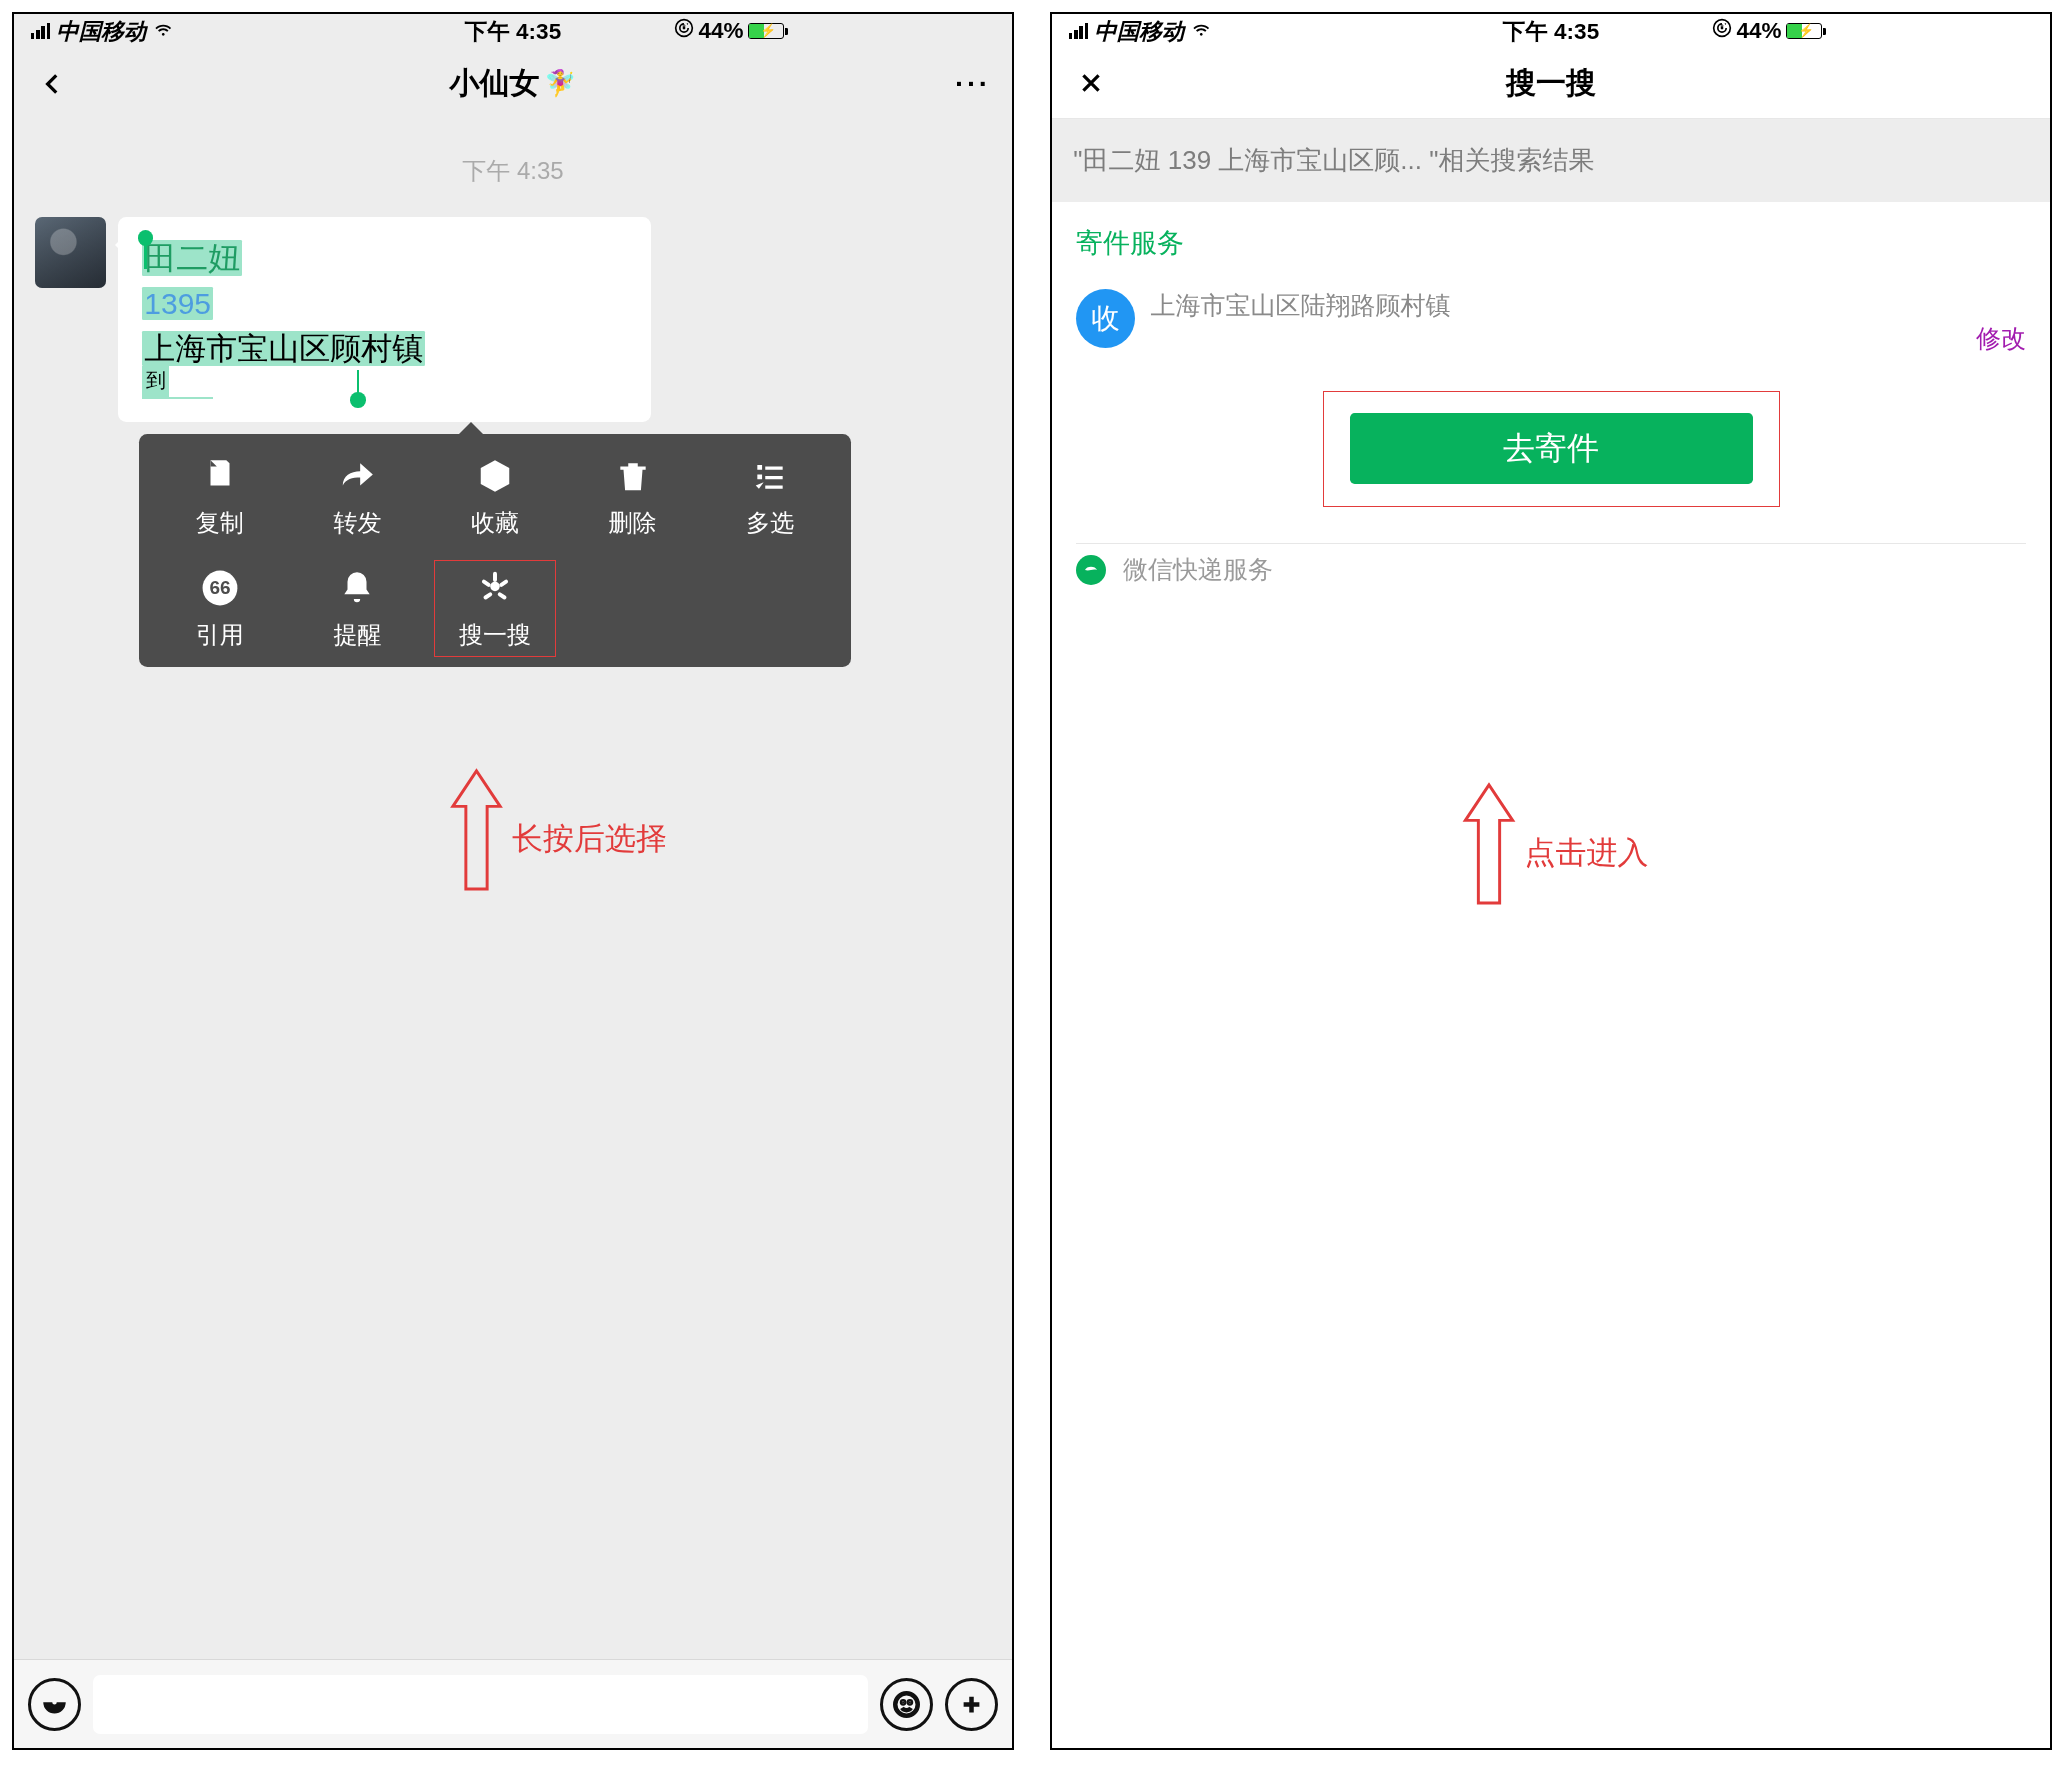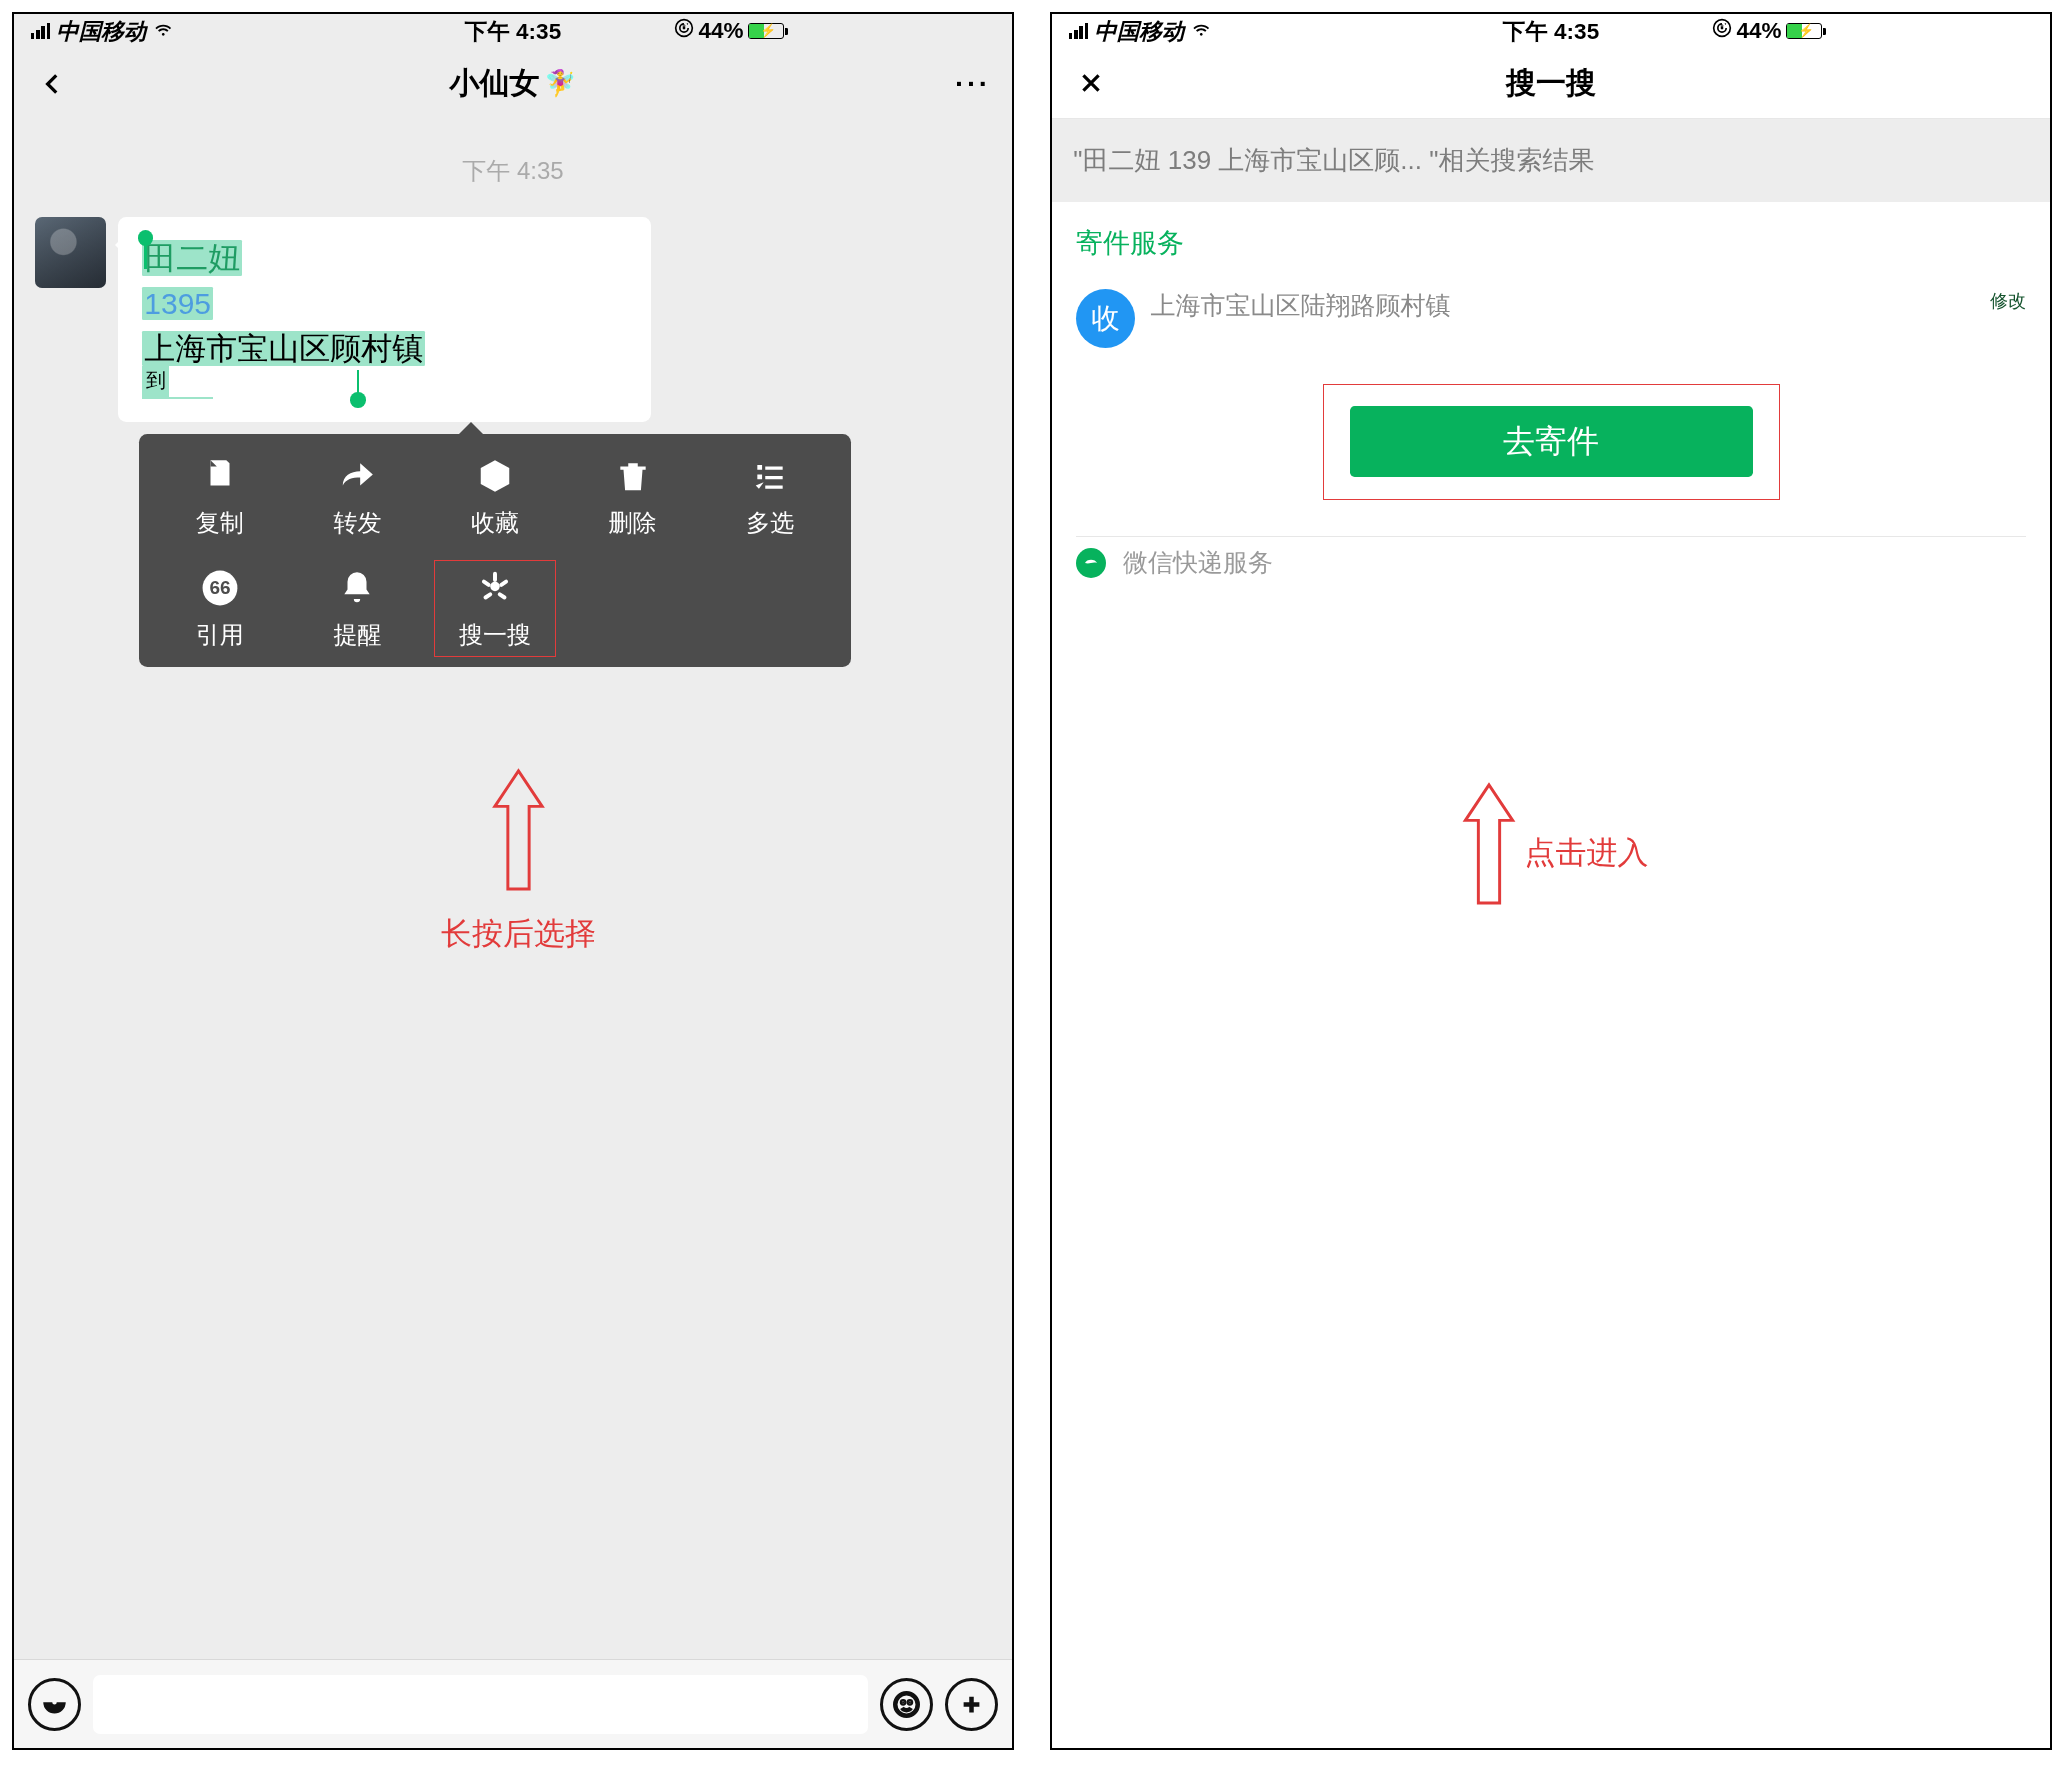--- a/index.html
+++ b/index.html
@@ -141,21 +141,21 @@
   }
   .ctx-item svg { width:38px; height:38px; fill:#fff; }
   .ctx-item.boxed { position:relative; }
   .ctx-item.boxed::after{
     content:""; position:absolute; left:8.3px; right:8.3px; top:-8.3px; bottom:-6px;
     border:1.8px solid #e23b3b;
   }
 
   
   .anno-arrow {
-    position:absolute; display:flex; flex-direction:column; align-items:center;
+    position:absolute; display:flex; align-items:center;
   }
   .anno-arrow .arrow-shape { stroke:#e23b3b; fill:none; stroke-width:5; }
   .anno-label { color:#e23b3b; font-size:31px; margin-top:18px; font-weight:400;}
 
   
   .input-bar {
     height:89px; background:#f6f6f6; border-top:0.6px solid #d9d9d9;
     display:flex; align-items:center; padding:0 14.2px; gap:12px;
   }
   .round-btn {
@@ -182,21 +182,21 @@
     display:flex; align-items:flex-start; padding: 12px 24px 6px; gap:15.4px;
   }
   .circ-badge {
     width:59px; height:59px; border-radius:50%; background:#2196f3;
     color:#fff; display:flex; align-items:center; justify-content:center;
     font-size:28.5px; flex-shrink:0;
   }
   .contact-main { flex:1; }
   .contact-name { font-size:30px; color:#000; margin-bottom:6px;}
   .contact-addr { font-size:25px; color:#8a8a8a; }
-  .edit-link { color:#14532d; font-size:18px; }
+  .edit-link { color:#a21caf; font-size:25px;margin-top:33px; }
 
   .ship-btn-area { display:flex; justify-content:center; padding: 30px 0 36px; position:relative;}
   .ship-btn-box { border:1.8px solid #e23b3b; padding: 21.3px 26px; }
   .ship-btn {
     background:#07b25d; color:#fff; font-size:32px; font-weight:500;
     border:none; border-radius:4.7px; width:403px; height:71px;
     display:flex; align-items:center; justify-content:center;
   }
 
   .divider { height:0.6px; background:#e7e7e7; margin:0 24px; }

